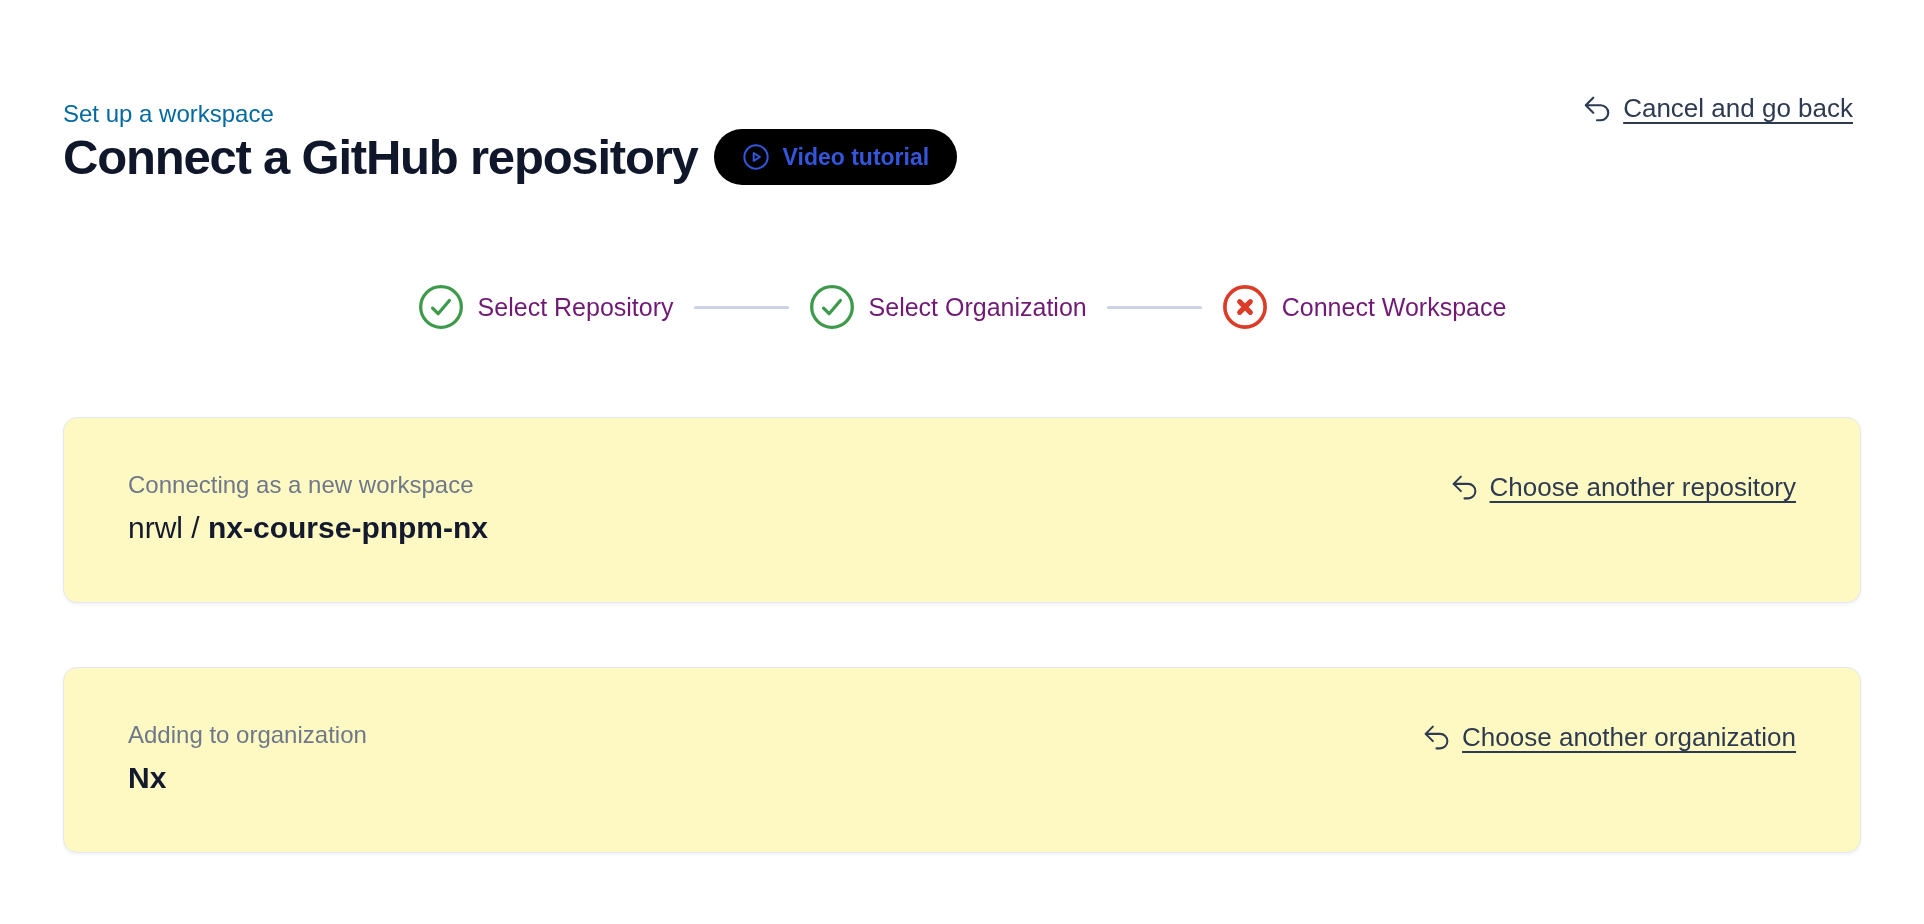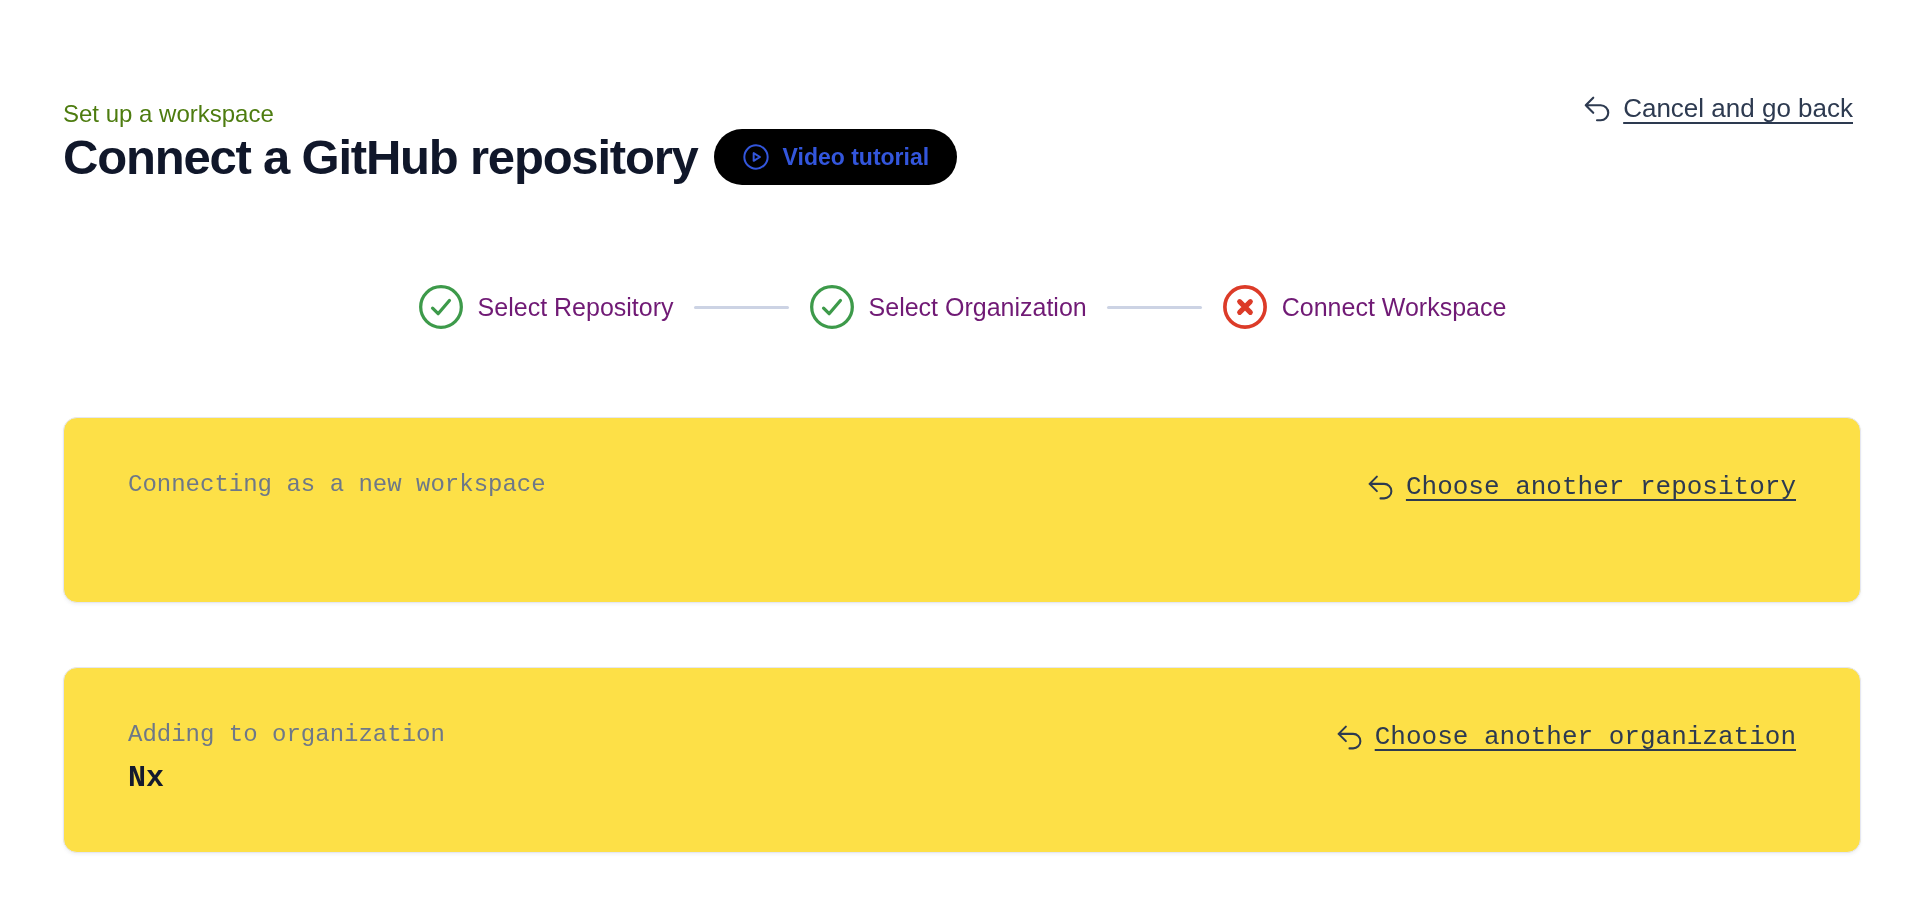--- a/index.html
+++ b/index.html
@@ -12,21 +12,21 @@
     color: #10172a;
     overflow: hidden;
   }
   .page { position: relative; width: 100%; height: 100%; padding: 0 63px; }
 
   
   .eyebrow {
     padding-top: 99px;
     font-size: 24px;
     line-height: 29px;
-    color: #4d7c0f;
+    color: #0369a1;
   }
   .title-row {
     margin-top: 0;
     display: flex;
     align-items: center;
     gap: 16px;
   }
   h1 {
     margin: 0;
     font-size: 49px;
@@ -98,22 +98,21 @@
   
   .card {
     border: 1px solid #e5e7f1;
     border-radius: 14px;
     box-shadow: 0 2px 3px rgba(99, 110, 146, 0.08);
     height: 186px;
     padding: 52px 64px 0 64px;
     display: flex;
     justify-content: space-between;
     align-items: flex-start;
-    background: #fde047;
-    font-family: Liberation Mono, monospace;
+    background: #fef9c3;
   }
   .card-1 { margin-top: 87px; }
   .card-2 { margin-top: 64px; gap: 48px; }
   .card-label {
     font-size: 24px;
     line-height: 30px;
     color: #6e7888;
   }
   .card-value {
     margin-top: 9px;
@@ -197,20 +196,23 @@
           <path d="M9.2 9.2l5.6 5.6M14.8 9.2l-5.6 5.6" stroke-width="2.6"></path>
         </svg>
       </span>
       <span>Connect Workspace</span>
     </div>
   </div>
 
   <section class="card card-1">
     <div>
       <div class="card-label">Connecting as a new workspace</div>
+      <div class="card-value">
+        <span class="value-prefix">nrwl / </span><span class="value-main">nx-course-pnpm-nx</span>
+      </div>
     </div>
     <a class="card-link">
       <span>
         <svg width="29" height="29" viewBox="0 0 24 24" fill="none" stroke="#2d3a50" stroke-width="1.7" stroke-linecap="round" stroke-linejoin="round">
           <path d="M9 15 3 9m0 0 6-6M3 9h12a6 6 0 0 1 0 12h-3"></path>
         </svg>
       </span>
       <span class="link-text">Choose another repository</span>
     </a>
   </section>

